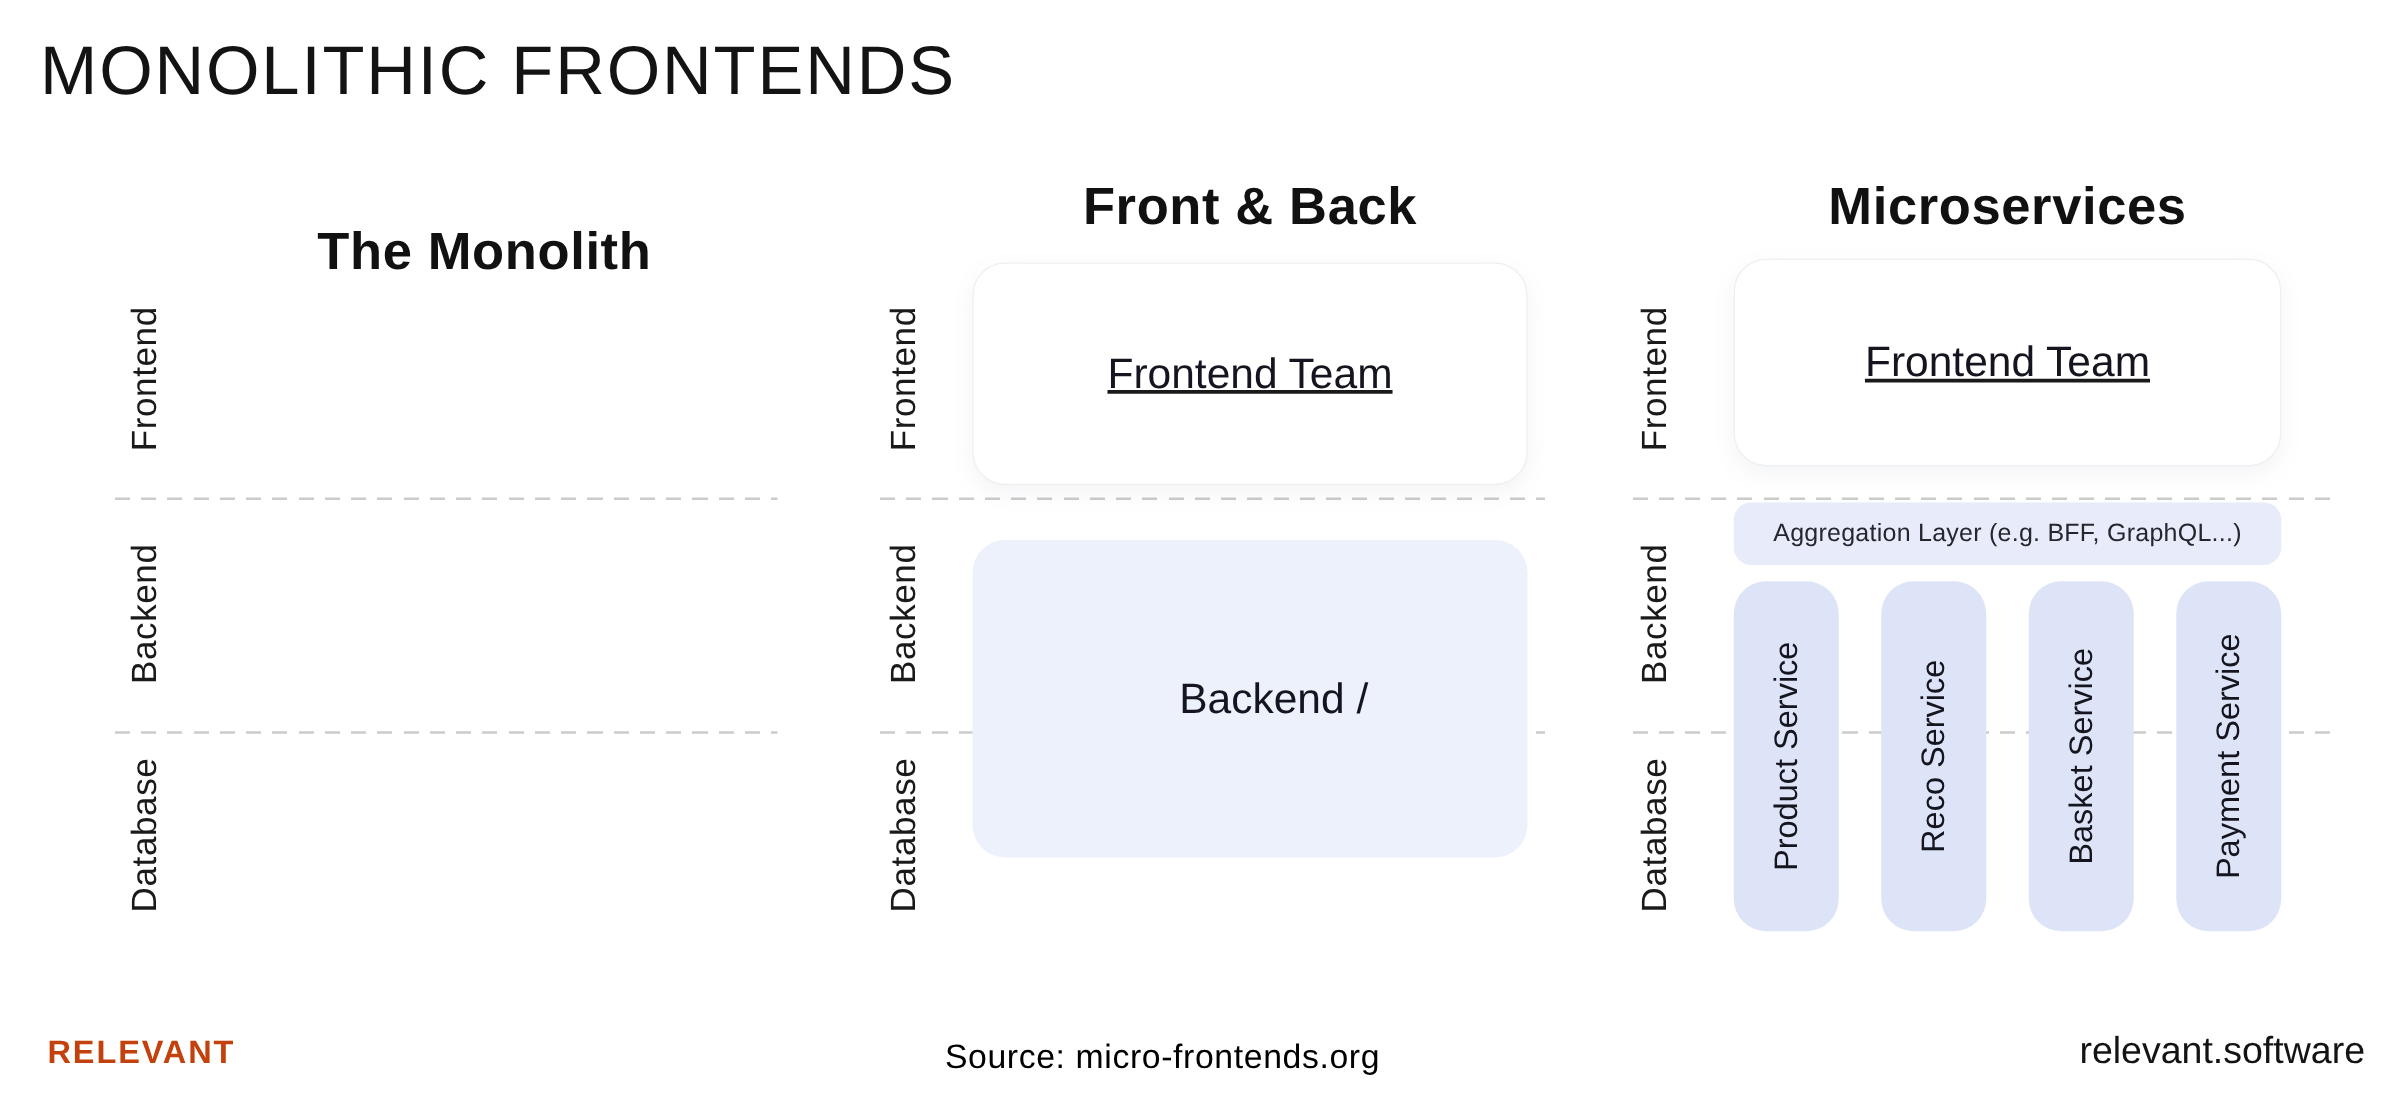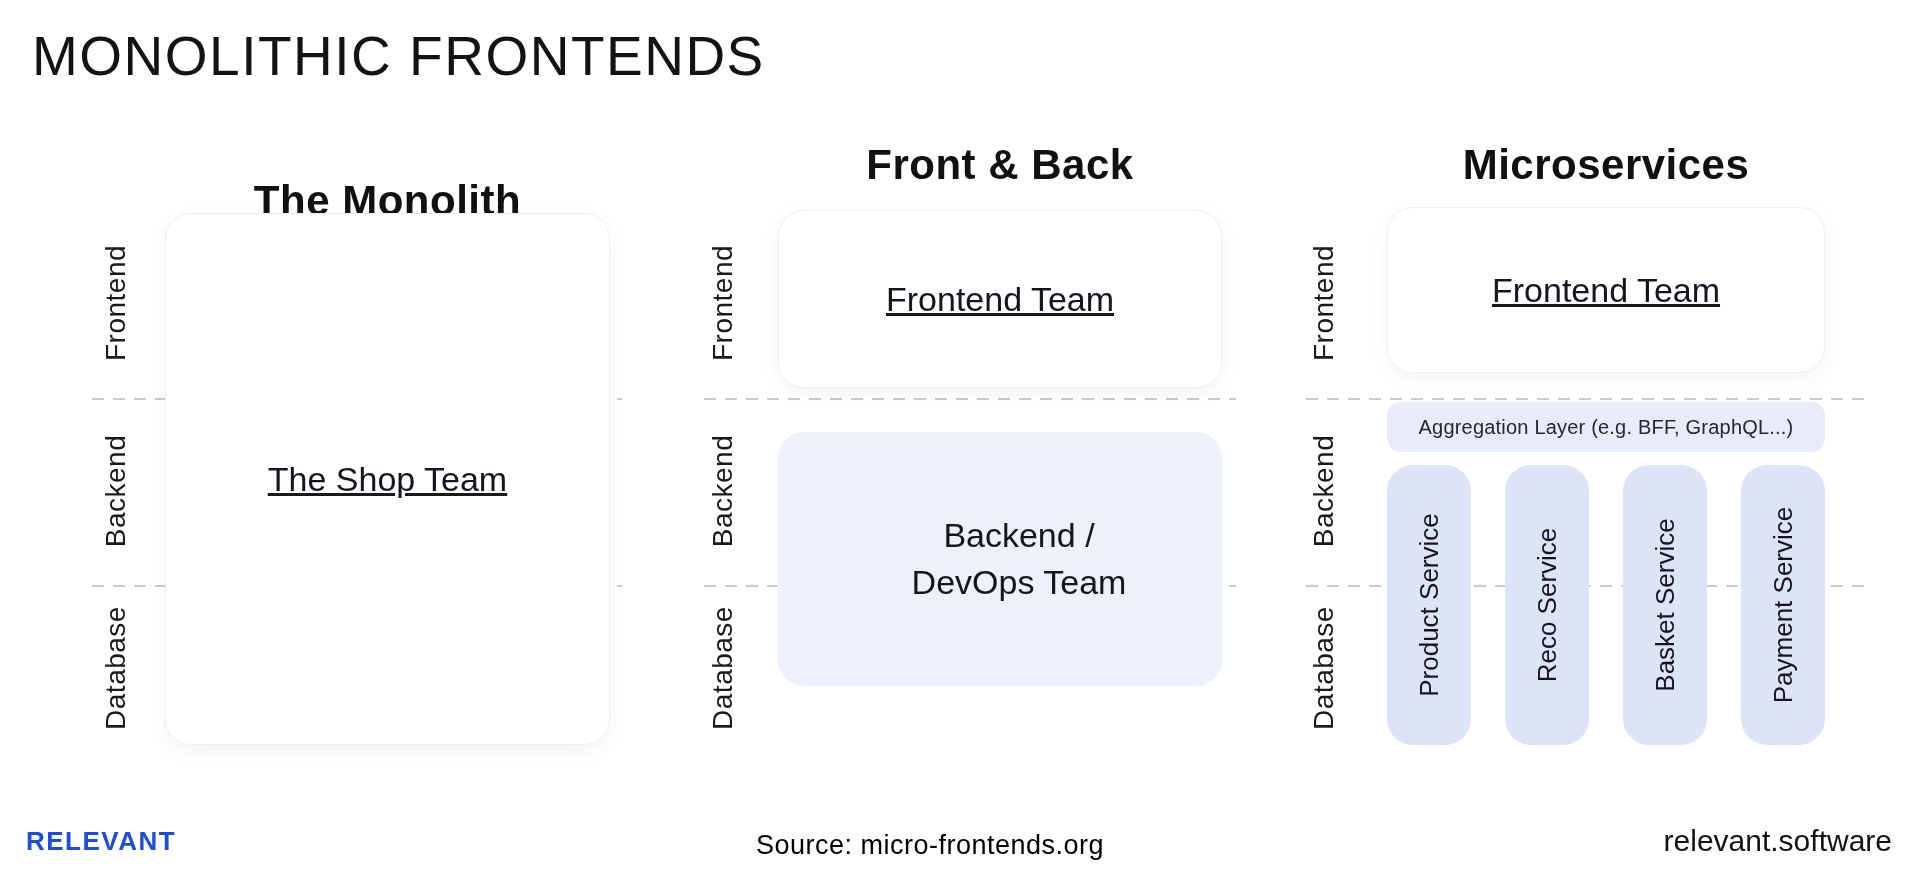--- a/index.html
+++ b/index.html
@@ -104,25 +104,25 @@
     position: absolute;
     left: 50%; top: 50%;
     transform: translate(-50%, -50%) rotate(-90deg);
     white-space: nowrap;
     font-size: 26px;
     color: #15151f;
   }
 
   .footer-logo {
     position: absolute;
-    left: 26px; top: 826px;
+    left: 38px; top: 826px;
     font-size: 26px;
     font-weight: 800;
     letter-spacing: 1.5px;
-    color: #1d4ed8;
+    color: #c2410c;
   }
   .footer-source {
     position: absolute;
     left: 700px; top: 830px; width: 460px;
     text-align: center;
     font-size: 27px;
     letter-spacing: 0.5px;
     color: #000000;
   }
   .footer-site {
@@ -155,31 +155,27 @@
   <div class="vlabel" style="left:116px; top:668px;">Database</div>
 
   <div class="vlabel" style="left:723px; top:303px;">Frontend</div>
   <div class="vlabel" style="left:723px; top:491px;">Backend</div>
   <div class="vlabel" style="left:723px; top:668px;">Database</div>
 
   <div class="vlabel" style="left:1324px; top:303px;">Frontend</div>
   <div class="vlabel" style="left:1324px; top:491px;">Backend</div>
   <div class="vlabel" style="left:1324px; top:668px;">Database</div>
 
-  <div class="box white monolith-box">
-    <div class="box-text">The Shop Team</div>
-  </div>
 
   <div class="box white c2-frontend-box">
     <div class="box-text">Frontend Team</div>
   </div>
   <div class="box c2-backend-box">
     <div class="box-text">
       <div>Backend /</div>
-      <div>DevOps Team</div>
     </div>
   </div>
 
   <div class="box white c3-frontend-box">
     <div class="box-text">Frontend Team</div>
   </div>
   <div class="box c3-agg-box">
     <div class="box-text">Aggregation Layer (e.g. BFF, GraphQL...)</div>
   </div>
   <div class="services-row">

